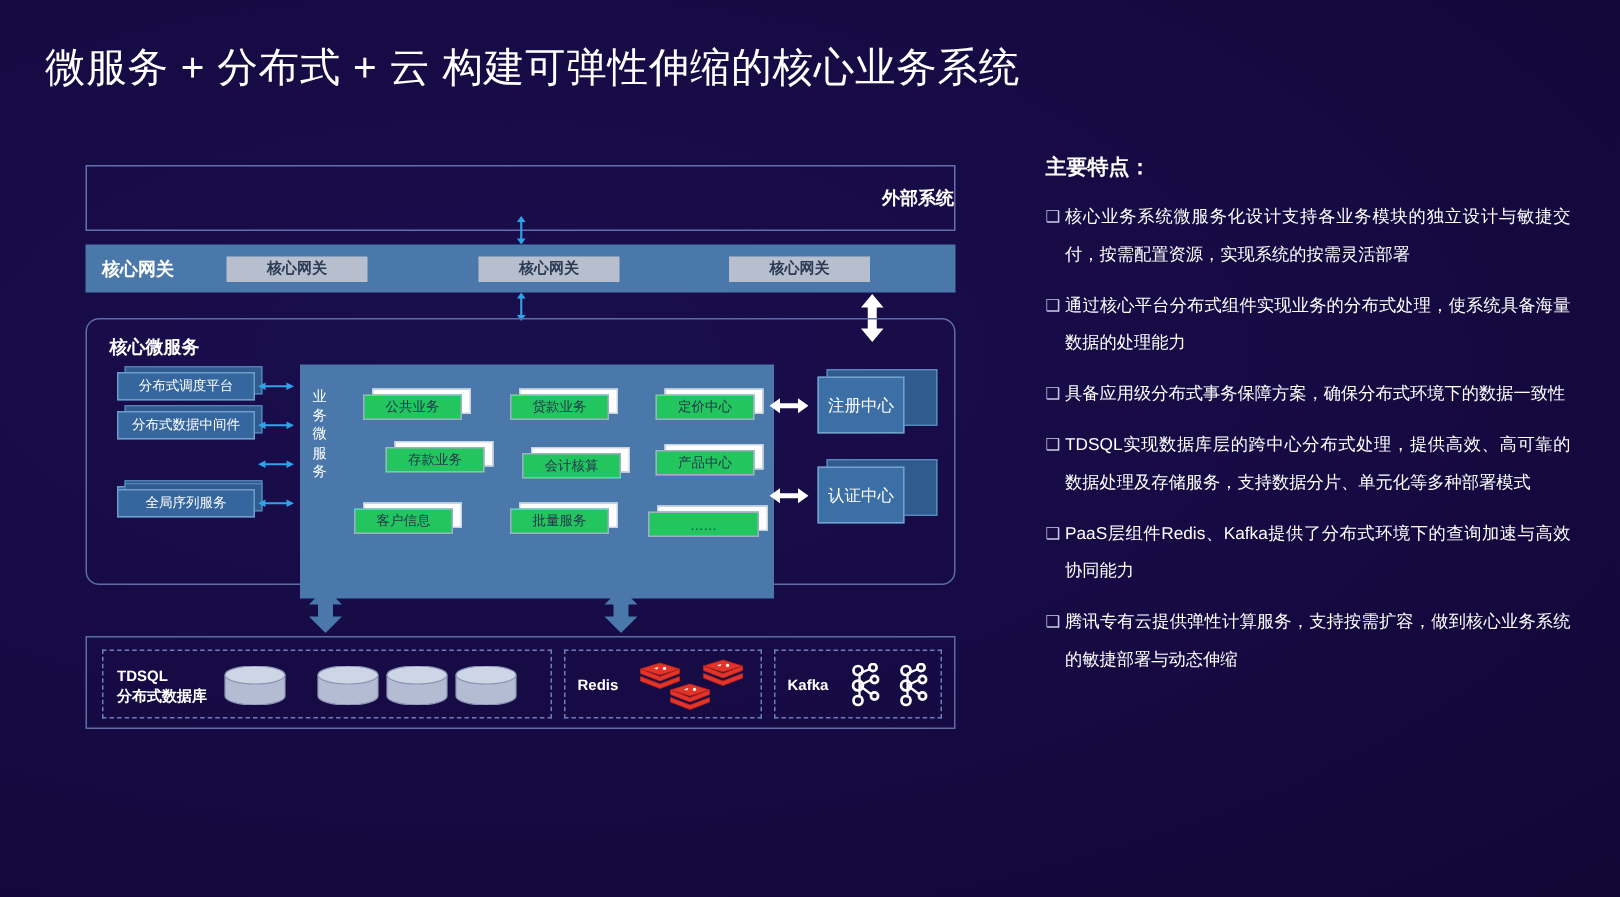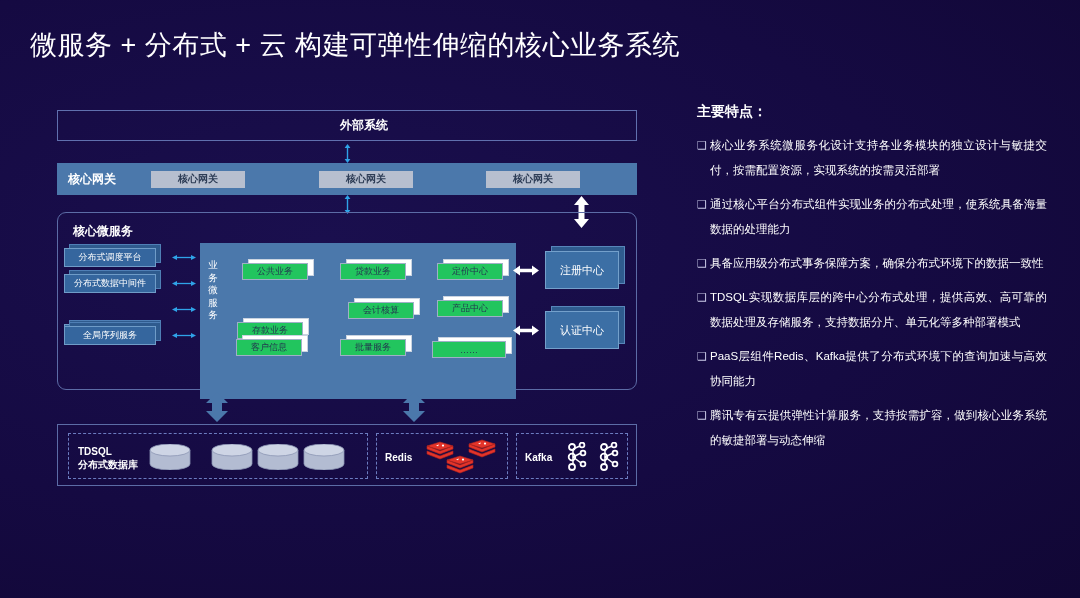--- a/index.html
+++ b/index.html
@@ -20,22 +20,22 @@
     position: absolute; left: 30px; top: 27px;
     font-size: 27px; font-weight: 400; color: #ffffff;
     letter-spacing: 0.5px; white-space: nowrap;
   }
 
   
   .diagram { position: absolute; left: 57px; top: 110px; width: 580px; height: 430px; }
 
   
   .ext-sys {
-    position: absolute; left: 0; top: 0; width: 580px; height: 31px;
-    border: 1px solid #6070ae; display: flex; align-items: center; justify-content: center;
+    position: absolute; left: 0; top: 0; width: 580px; height: 44px;
+    border: 1px solid #6070ae; display: flex; align-items: center; justify-content: flex-end;
     color: #ffffff; font-size: 12px; font-weight: bold; padding-left: 34px;
   }
 
   
   .gw-bar {
     position: absolute; left: 0; top: 53px; width: 580px; height: 32px;
     background: #4b78ab; display: flex; align-items: center;
   }
   .gw-title { color: #ffffff; font-size: 12px; font-weight: bold; margin-left: 11px; width: 76px; }
   .gw-chip {
@@ -52,21 +52,21 @@
     position: absolute; left: 0; top: 102px; width: 580px; height: 178px;
     border: 1px solid #5c6ca6; border-radius: 9px;
   }
   .core-title {
     position: absolute; left: 15px; top: 10px;
     color: #ffffff; font-size: 12px; font-weight: bold;
   }
 
   
   .mw {
-    position: absolute; left: 6px; width: 92px; height: 17px;
+    position: absolute; left: 20px; width: 92px; height: 17px;
   }
   .mw .back {
     position: absolute; left: 5px; top: -4px; width: 92px; height: 19px;
     background: #2f5b8e; border: 1px solid #4f7fb5;
   }
   .mw .front {
     position: absolute; left: 0; top: 0; width: 92px; height: 19px;
     background: #35669e; border: 1px solid #6f9cc8;
     display: flex; align-items: center; justify-content: center;
     color: #ffffff; font-size: 9px; white-space: nowrap;
@@ -102,21 +102,21 @@
     color: #23364f; font-size: 9px; white-space: nowrap;
   }
 
   
   .side-box { position: absolute; left: 487px; width: 74px; height: 38px; }
   .side-box .back {
     position: absolute; left: 6px; top: -5px; width: 74px; height: 38px;
     background: #2f5b8e; border: 1px solid #5786ba;
   }
   .side-box .front {
-    position: absolute; left: 0; top: 0; width: 74px; height: 38px;
+    position: absolute; left: 0; top: 0; width: 58px; height: 38px;
     background: #3c6fa5; border: 1px solid #74a0cb;
     display: flex; align-items: center; justify-content: center;
     color: #ffffff; font-size: 11px; white-space: nowrap;
   }
   .side-box.s1 { top: 38px; } .side-box.s2 { top: 98px; }
 
   .wht-arrow { position: absolute; left: 455px; width: 26px; height: 11px; }
   .wht-arrow.w1 { top: 52px; } .wht-arrow.w2 { top: 112px; }
 
   
@@ -245,21 +245,21 @@
         </div>
         <div class="card" style="left:140px; top:20px;">
           <div class="back"></div>
           <div class="front">贷款业务</div>
         </div>
         <div class="card" style="left:237px; top:20px;">
           <div class="back"></div>
           <div class="front">定价中心</div>
         </div>
 
-        <div class="card" style="left:37px; top:55px;margin-top:24px;">
+        <div class="card" style="left:57px; top:55px;">
           <div class="back"></div>
           <div class="front">存款业务</div>
         </div>
         <div class="card" style="left:148px; top:59px;">
           <div class="back"></div>
           <div class="front">会计核算</div>
         </div>
         <div class="card" style="left:237px; top:57px;">
           <div class="back"></div>
           <div class="front">产品中心</div>

